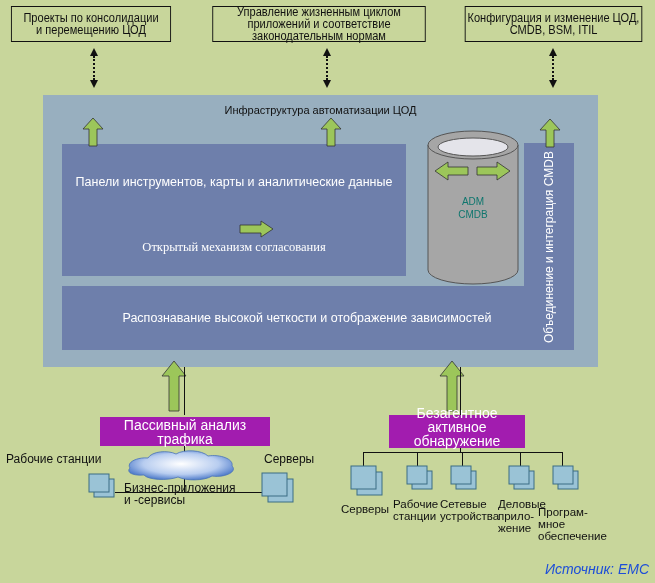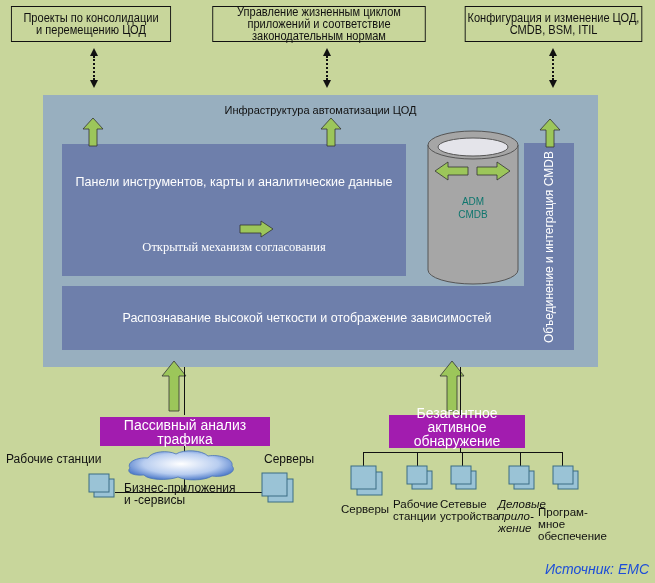--- a/index.html
+++ b/index.html
@@ -168,21 +168,21 @@
   </svg>
   <div class="label" style="left:440px;top:498px;width:60px;">Сетевые
 устройства</div>
 </div>
 <div>
   <div class="line" style="left:520px;top:452px;width:1px;height:14px;"></div>
   <svg class="abs" style="left:508px;top:465px;" width="28" height="26">
     <rect x="6" y="6" width="20" height="18" fill="#9ac3d6" stroke="#3b6c84"></rect>
     <rect x="1" y="1" width="20" height="18" fill="#9ac3d6" stroke="#3b6c84"></rect>
   </svg>
-  <div class="label" style="left:498px;top:498px;width:46px;font-style:italic;">Деловые
+  <div class="label" style="left:498px;top:498px;width:46px;">Деловые
 прило-
 жение</div>
 </div>
 <div>
   <div class="line" style="left:562px;top:452px;width:1px;height:14px;"></div>
   <svg class="abs" style="left:552px;top:465px;" width="28" height="26">
     <rect x="6" y="6" width="20" height="18" fill="#9ac3d6" stroke="#3b6c84"></rect>
     <rect x="1" y="1" width="20" height="18" fill="#9ac3d6" stroke="#3b6c84"></rect>
   </svg>
   <div class="label" style="left:538px;top:498px;width:64px;margin-top:8px;">Програм-

